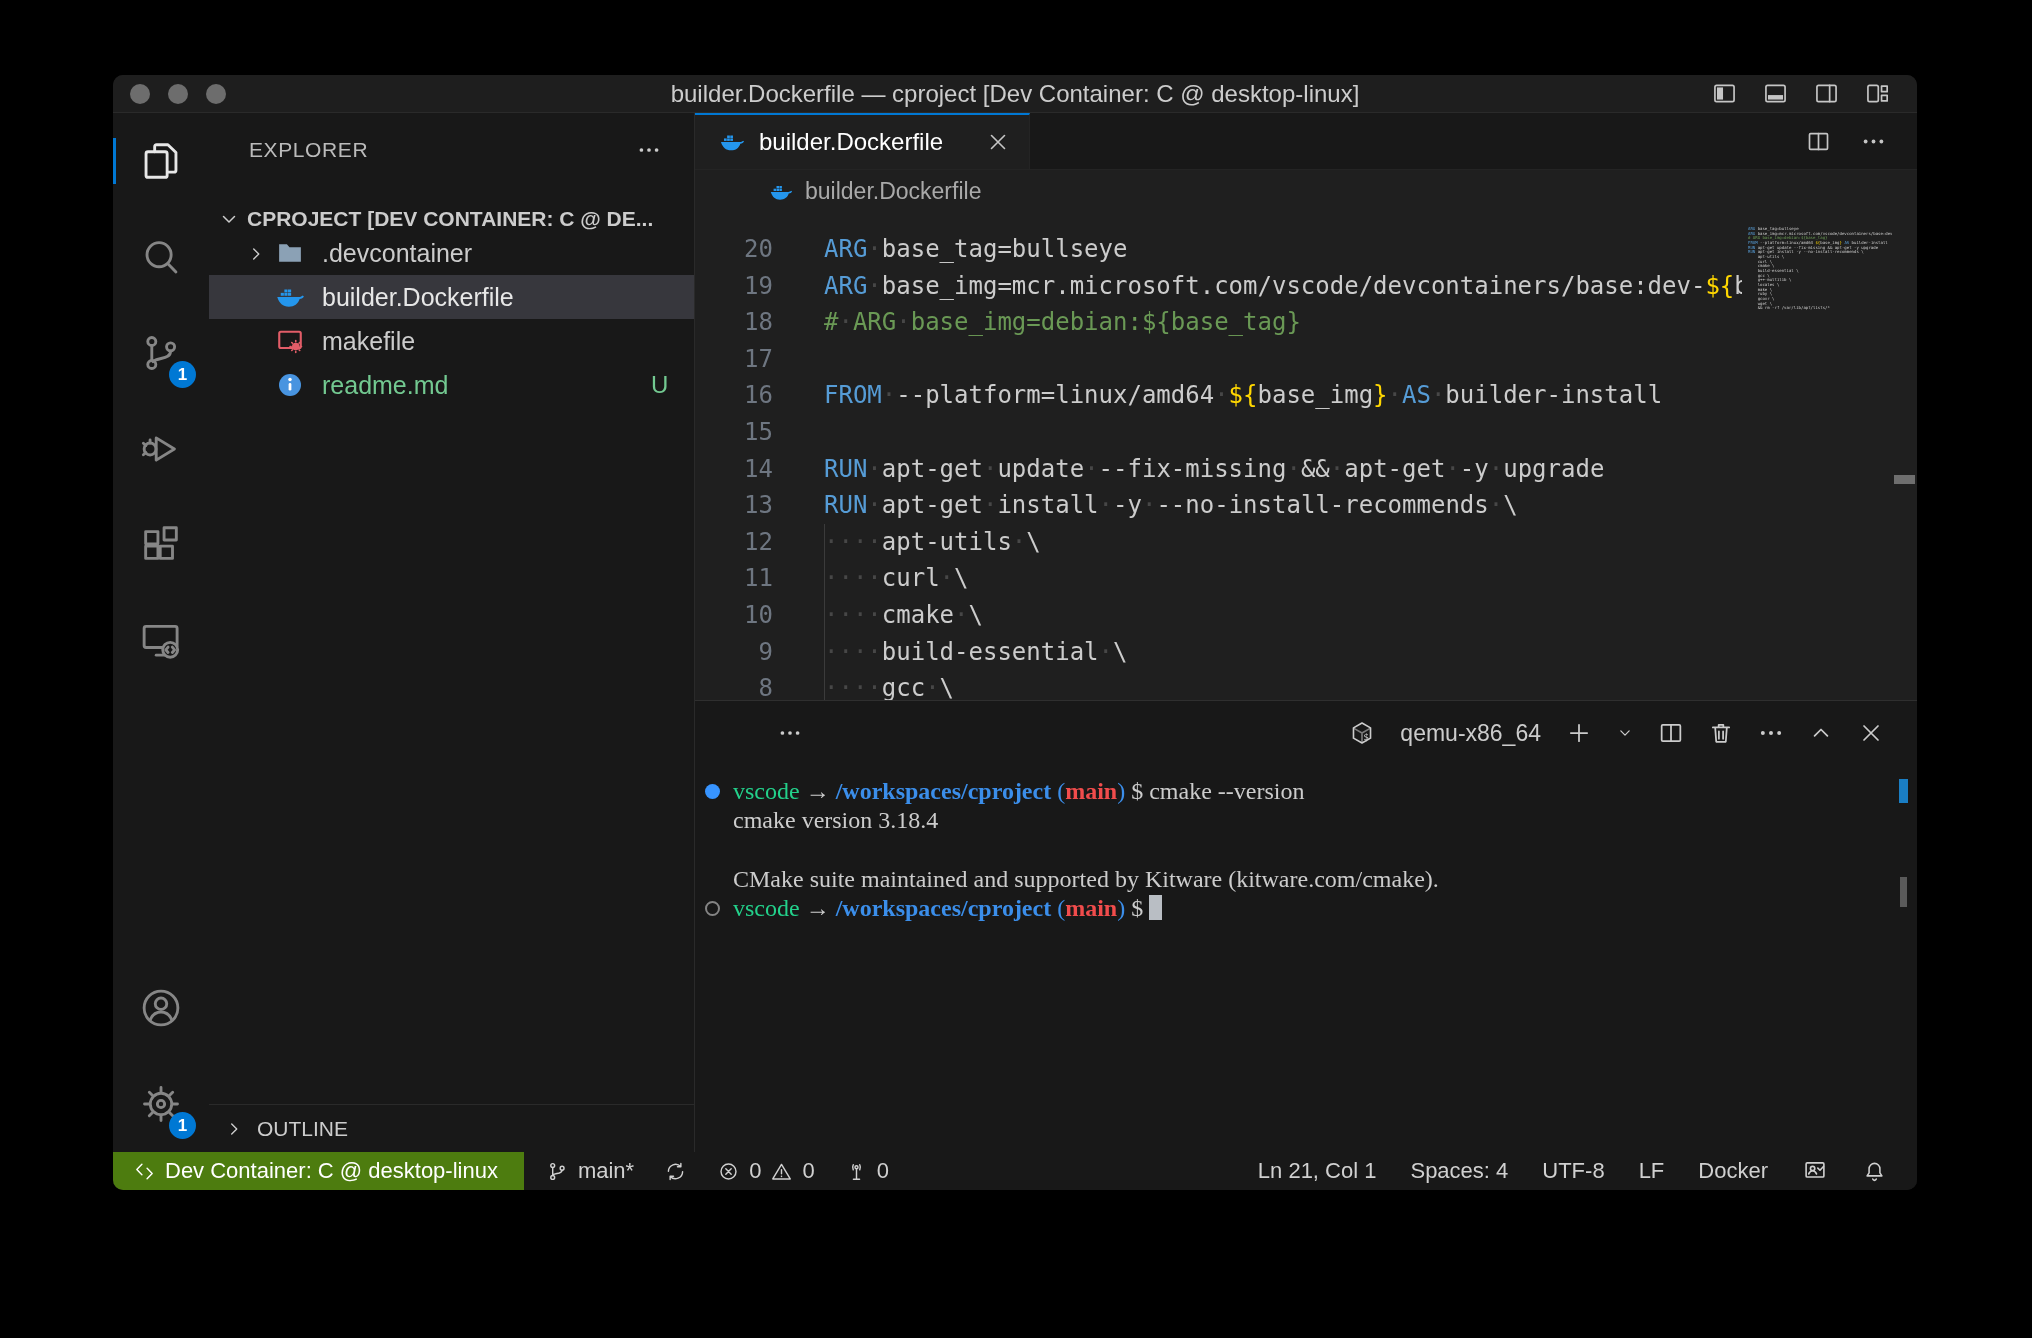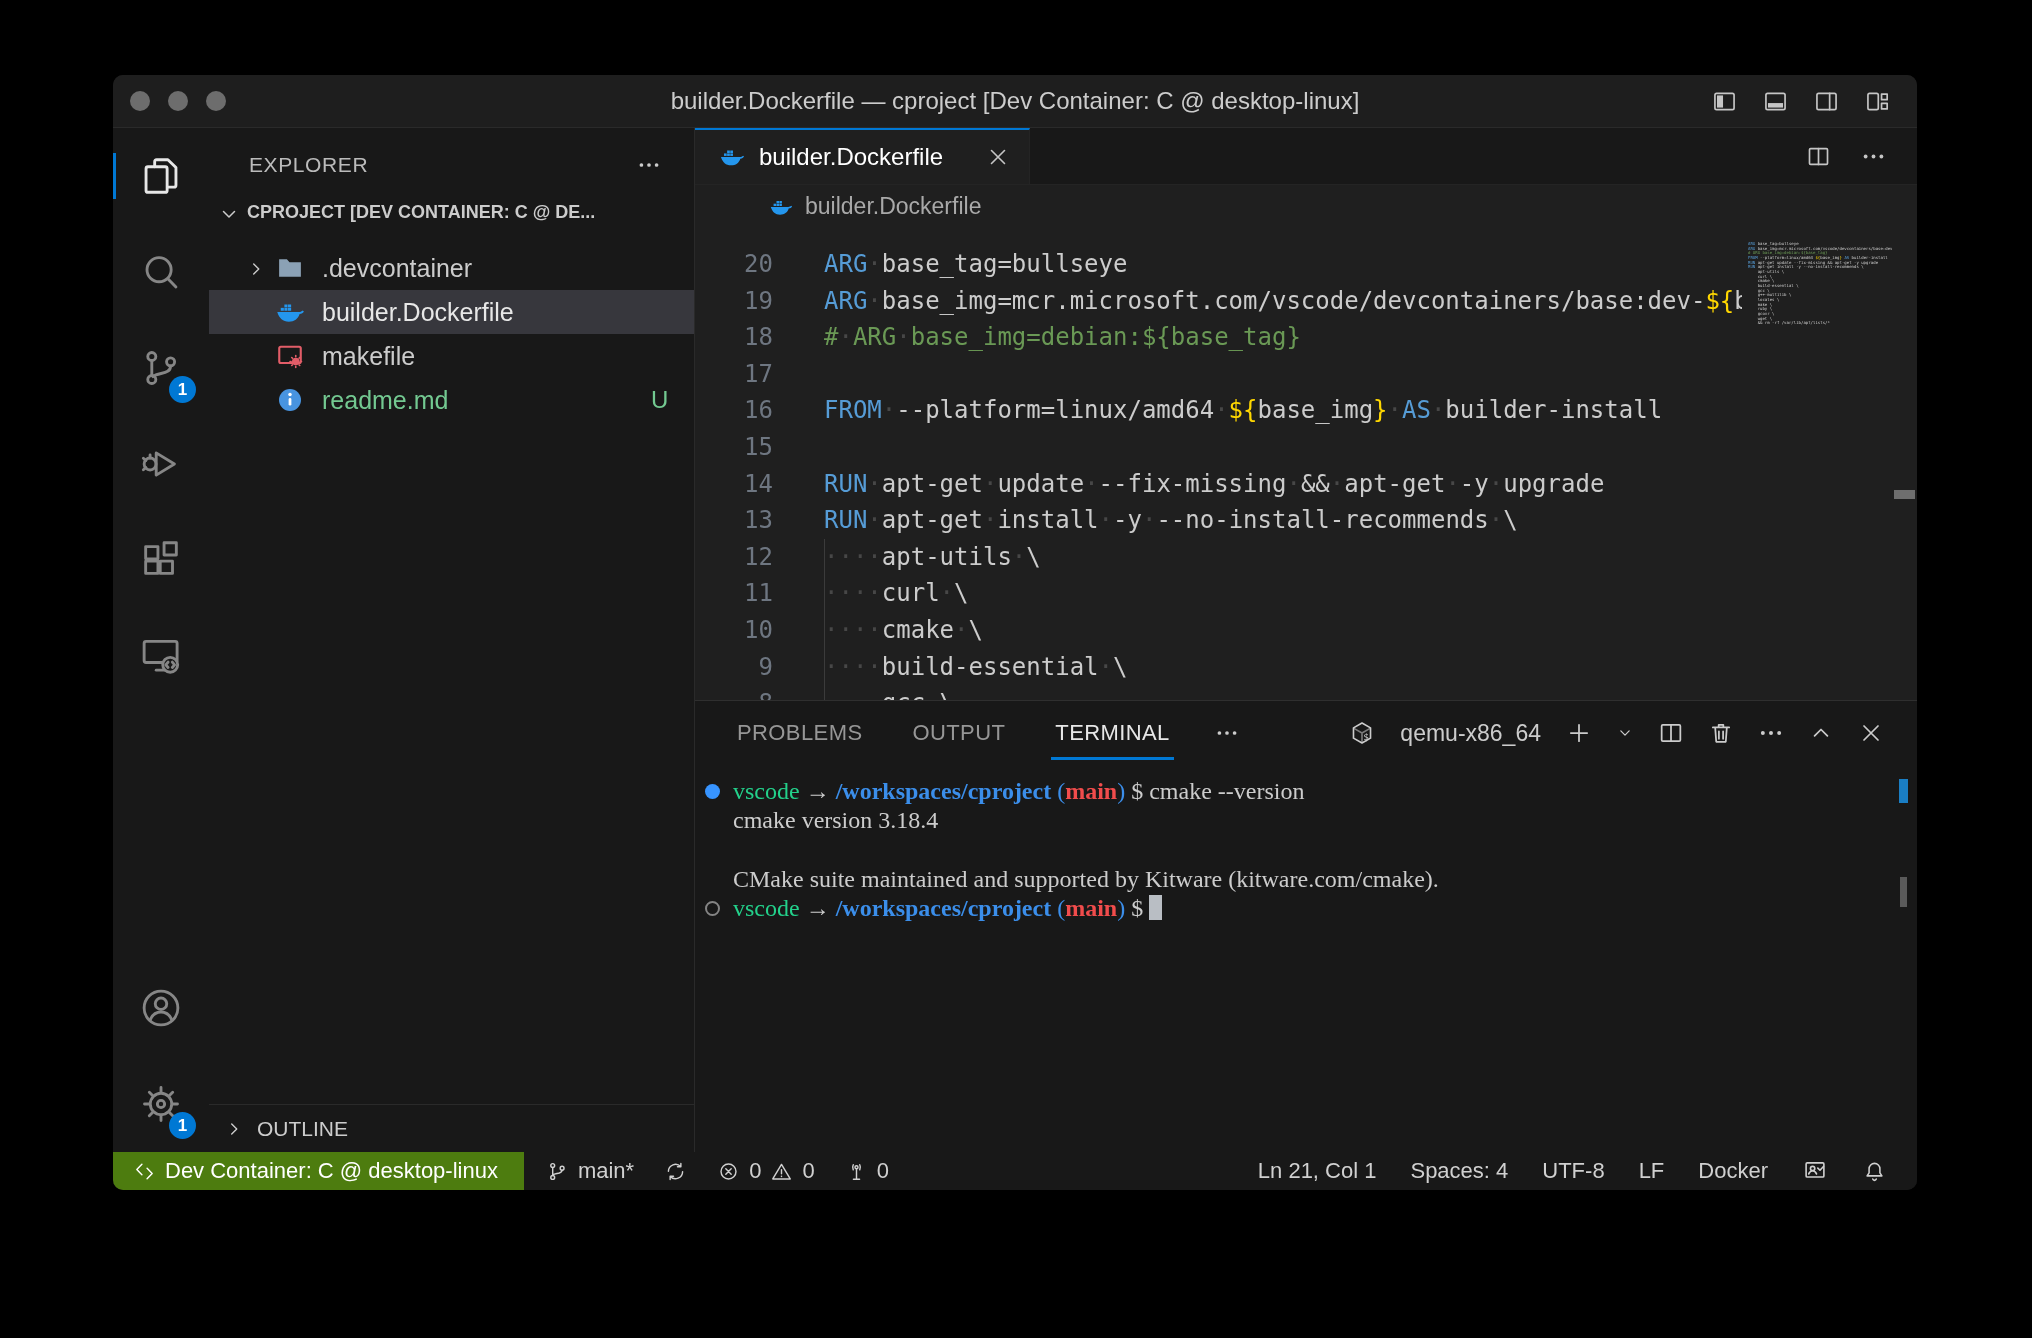--- a/index.html
+++ b/index.html
@@ -1,39 +1,39 @@
 <!DOCTYPE html>
 <html><head>
 <meta charset="utf-8">
 <style>
 *{margin:0;padding:0;box-sizing:border-box}
 html,body{width:2032px;height:1338px;background:#000;font-family:"Liberation Sans",sans-serif;overflow:hidden}
 .window{position:absolute;left:113px;top:75px;width:1804px;height:1115px;background:#181818;border-radius:10px;overflow:hidden;display:flex;flex-direction:column;box-shadow:0 20px 60px rgba(0,0,0,.8)}
 
-.titlebar{height:53px;background:#1e1e1e;border-bottom:1px solid #2a2a2a;position:relative;display:flex;align-items:center;justify-content:center;flex:none}
+.titlebar{height:38px;background:#1e1e1e;border-bottom:1px solid #2a2a2a;position:relative;display:flex;align-items:center;justify-content:center;flex:none}
 .traffic{position:absolute;left:17px;top:0;height:100%;display:flex;align-items:center;gap:18px}
 .tl{width:20px;height:20px;border-radius:50%;background:#6d6d6d}
 .wtitle{color:#cccccc;font-size:24px}
 .layouts{position:absolute;right:26px;top:0;height:100%;display:flex;align-items:center;gap:24px;color:#c6c6c6}
 .layouts .ic{width:27px;height:27px}
 .main{flex:1;display:flex;min-height:0}
 
 .activitybar{width:96px;background:#181818;display:flex;flex-direction:column;flex:none}
 .ab-item{height:96px;position:relative;display:flex;align-items:center;justify-content:center;color:#868686;flex:none}
 .ab-item.active{color:#e7e7e7}
 .ab-item.active::before{content:"";position:absolute;left:0;top:25px;bottom:25px;width:3px;background:#0078d4}
 .ab-item .ic{width:46px;height:46px}
 .ab-badge{position:absolute;right:13px;bottom:13px;min-width:27px;height:27px;border-radius:14px;background:#0078d4;color:#fff;font-size:17px;font-weight:bold;display:flex;align-items:center;justify-content:center}
 .ab-spacer{flex:1}
 
 .sidebar{width:486px;background:#181818;border-right:1px solid #2a2a2a;display:flex;flex-direction:column;position:relative;flex:none}
 .sb-header{height:74px;display:flex;align-items:center;padding:0 32px 0 40px;flex:none}
 .sb-title{font-size:21px;letter-spacing:.6px;color:#bbbbbb}
 .sb-more{margin-left:auto;width:26px;height:26px;color:#cccccc}
-.sb-section{height:44px;display:flex;align-items:flex-start;padding-left:8px;color:#cccccc;font-weight:700;font-size:18px;gap:6px;flex:none}
+.sb-section{height:44px;display:flex;align-items:flex-end;padding-left:8px;color:#cccccc;font-weight:700;font-size:21px;gap:6px;flex:none}
 .sb-section .ic{width:24px;height:24px;flex:none}
 .sb-section-label{white-space:nowrap;overflow:hidden}
 .file-row{height:44px;position:relative;font-size:25px;color:#cccccc;flex:none}
 .file-row.selected{background:#37373d;color:#e7e7e7}
 .fr-chevron{position:absolute;left:36px;top:11px;width:22px;height:22px;color:#cccccc}
 .fr-icon{position:absolute;left:66px;top:7px;width:30px;height:30px}
 .fr-label{position:absolute;left:113px;top:50%;transform:translateY(-50%);white-space:nowrap}
 .fr-badge{position:absolute;left:442px;top:50%;transform:translateY(-50%);font-size:24px}
 .green{color:#73c991}
 .sb-outline{position:absolute;left:0;right:0;bottom:0;height:48px;border-top:1px solid #2a2a2a;display:flex;align-items:center;padding-left:14px;gap:12px;color:#cccccc;font-weight:400;font-size:21px;background:#181818}
@@ -380,25 +380,20 @@
             <div class="ml"><span class="tx">    wget \</span></div>
             <div class="ml"><span class="tx">    &amp;&amp; rm -rf /var/lib/apt/lists/*</span></div>
           </div>
         <div class="ruler">
           <div class="cursor-mark"></div>
         </div>
       </div>
 
       <div class="panel">
         <div class="panel-header">
-          <div id="panel-tabs">
-              <div class="ptab">PROBLEMS</div>
-              <div class="ptab">OUTPUT</div>
-              <div class="ptab active">TERMINAL</div>
-            </div>
           <span class="panel-more ic">
               <svg viewBox="0 0 24 24" fill="none" stroke="currentColor" stroke-width="1.5" stroke-linecap="round" stroke-linejoin="round">
                 <g fill="currentColor" stroke="none">
                   <circle cx="5" cy="12" r="1.7"></circle>
                   <circle cx="12" cy="12" r="1.7"></circle>
                   <circle cx="19" cy="12" r="1.7"></circle>
                 </g>
               </svg>
             </span>
           <div class="panel-actions">

